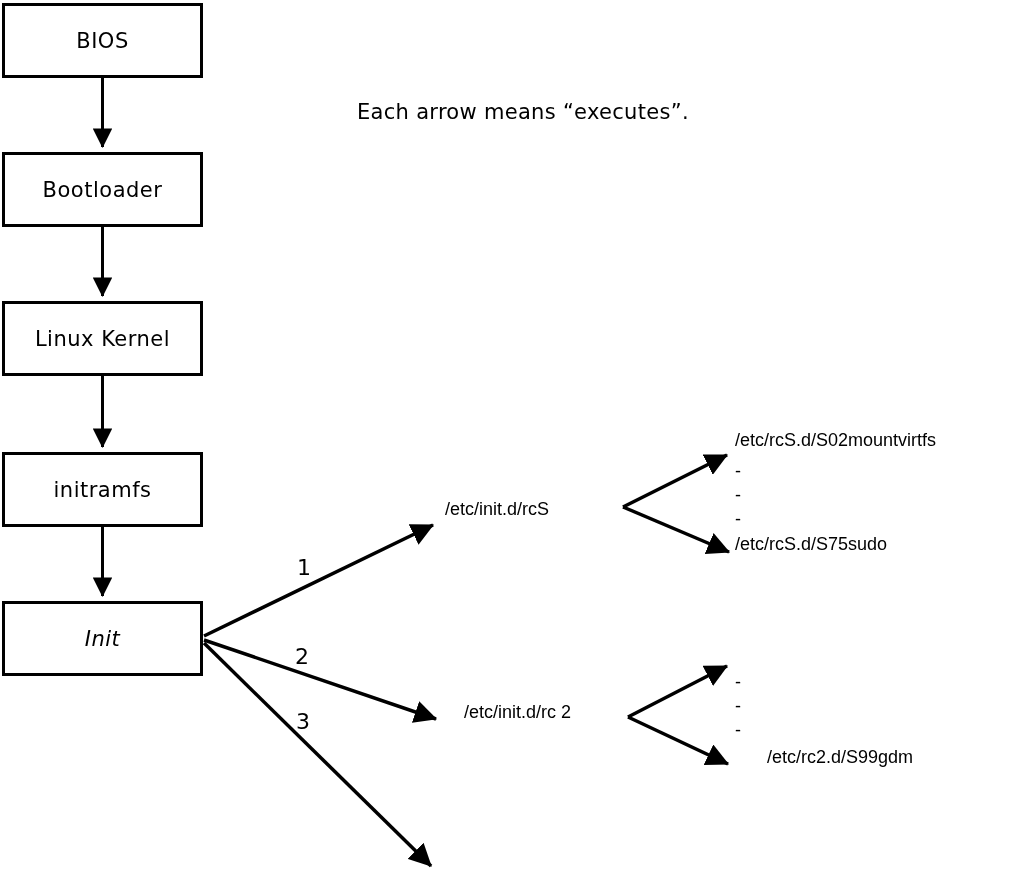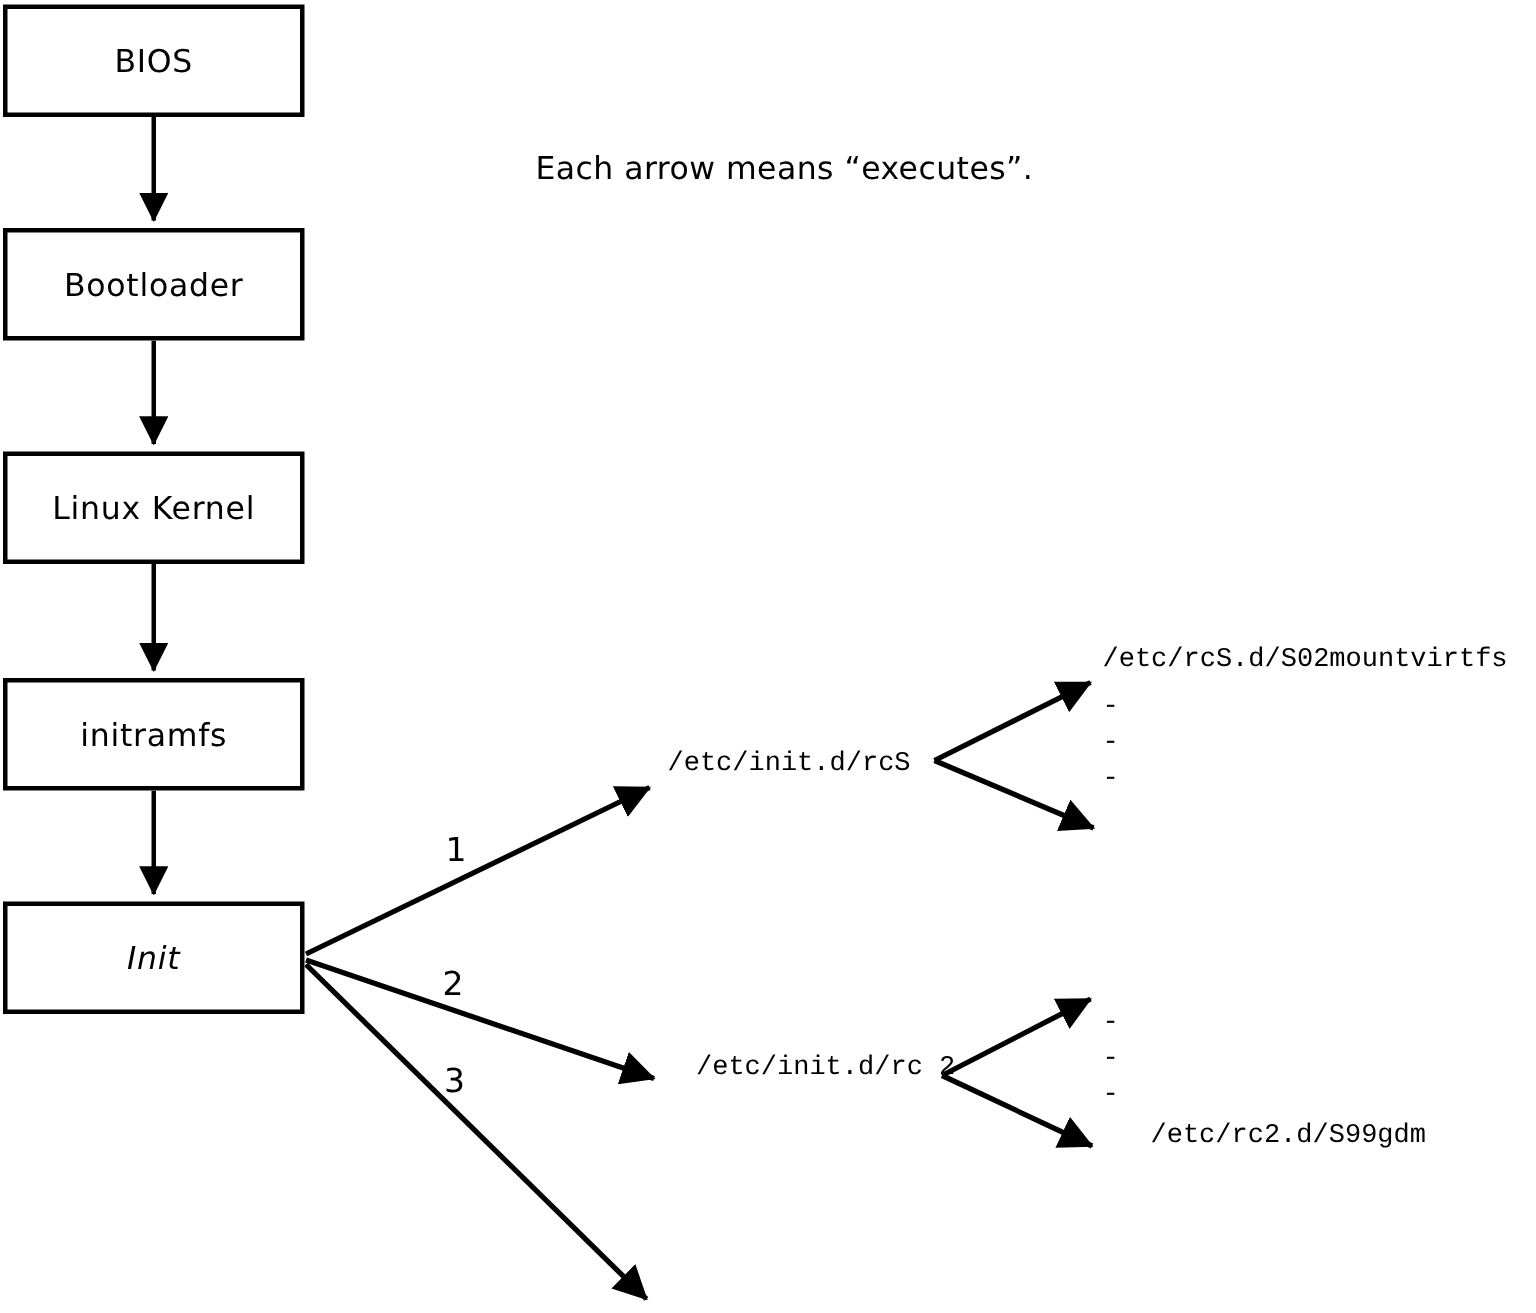--- a/index.html
+++ b/index.html
@@ -41,21 +41,21 @@
   }
   .num {
     position: absolute;
     font-size: 22px;
   }
   .num-1 { left: 297px; top: 555px; }
   .num-2 { left: 295px; top: 644px; }
   .num-3 { left: 296px; top: 709px; }
   .mono {
     position: absolute;
-    font-family: Liberation Mono, monospace;
+    font-family: Liberation Sans, sans-serif;
     font-size: 18px;
     line-height: 22px;
     white-space: pre;
   }
   .t-rcs-script  { left: 445px; top: 498px; }
   .t-rc2-script  { left: 440px; top: 701px; margin-left: 24px; }
   .t-getty       { left: 448px; top: 849px; margin-top: 26px; }
   .t-rcs-first   { left: 735px; top: 429px; }
   .t-rcs-dash0   { left: 735px; top: 460px; }
   .t-rcs-dash1   { left: 735px; top: 484px; }
@@ -119,19 +119,20 @@
   <div class="num num-3">3</div>
 
   <div class="mono t-rcs-script">/etc/init.d/rcS</div>
   <div class="mono t-rc2-script">/etc/init.d/rc 2</div>
   <div class="mono t-getty">getty</div>
 
   <div class="mono t-rcs-first">/etc/rcS.d/S02mountvirtfs</div>
   <div class="mono t-rcs-dash0">-</div>
   <div class="mono t-rcs-dash1">-</div>
   <div class="mono t-rcs-dash2">-</div>
+  <div class="mono t-rcs-last">/etc/rcS.d/S75sudo</div>
 
   <div class="mono t-rc2-dash0">-</div>
   <div class="mono t-rc2-dash1">-</div>
   <div class="mono t-rc2-dash2">-</div>
   <div class="mono t-rc2-last">/etc/rc2.d/S99gdm</div>
 
 </div>
 
 </body></html>

